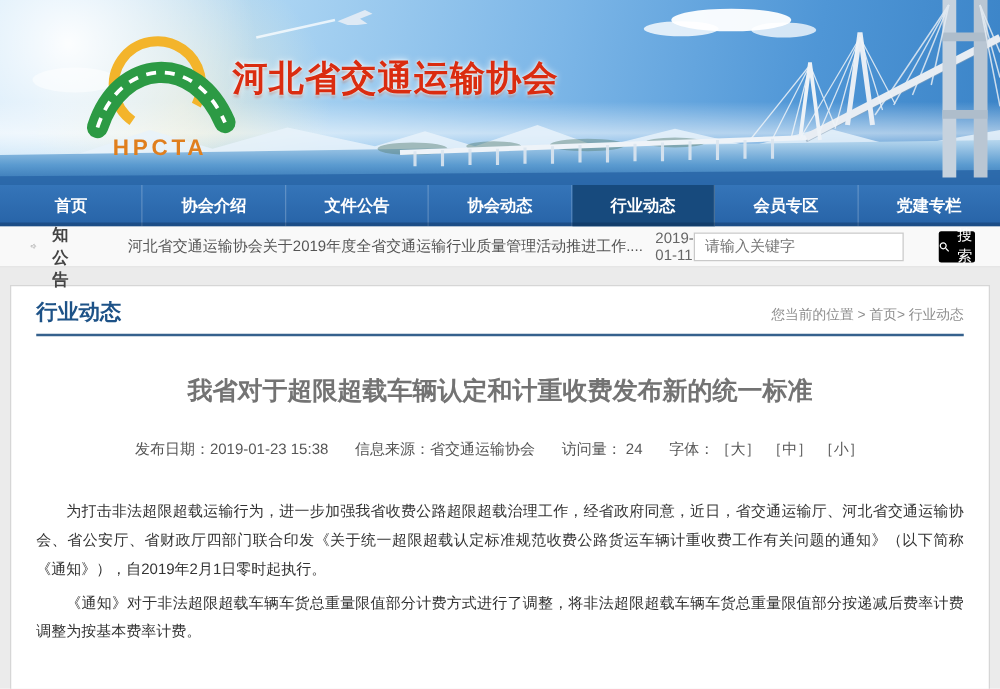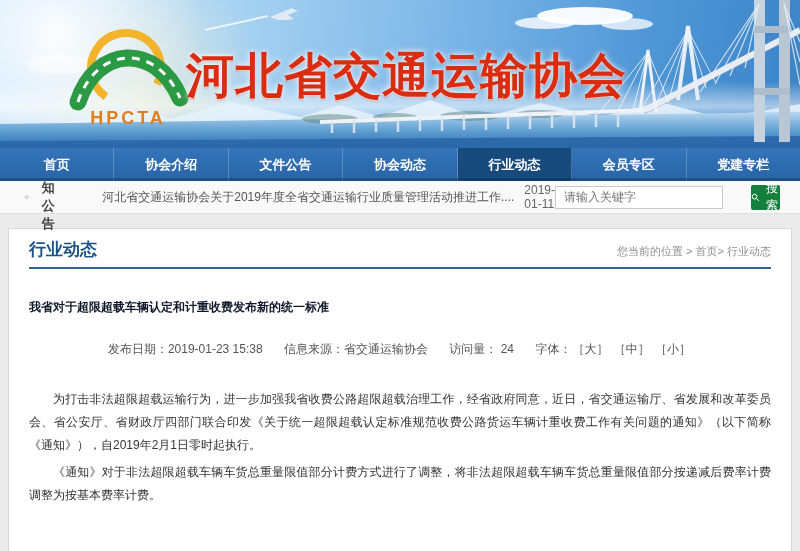--- a/index.html
+++ b/index.html
@@ -12,21 +12,21 @@
     background:
       radial-gradient(circle at 55px 35px, rgba(255,255,255,.95), rgba(255,255,255,0) 150px),
       radial-gradient(circle at 145px 85px, rgba(255,243,205,.55), rgba(255,243,205,0) 120px),
       linear-gradient(to bottom, rgba(255,255,255,0) 55%, rgba(255,255,255,.55) 72%, rgba(255,255,255,0) 84%),
       linear-gradient(100deg, #c8e4f8 0%, #a9d3f2 28%, #7cb6e7 55%, #4f96d6 80%, #3a83c7 100%);
   }
   .banner-scene { position:absolute; left:0; top:0; }
   .logo { position:absolute; left:62px; top:18px; }
   .site-title {
     position:absolute; left:186px; top:44px;
-    font-size:48px; font-weight:800; letter-spacing:1px; color:#da2c10; white-space:nowrap;
+    font-size:28px; font-weight:800; letter-spacing:1px; color:#da2c10; white-space:nowrap;
     text-shadow:0 0 6px rgba(255,255,255,.95), 0 0 2px rgba(255,255,255,.9), 0 2px 2px rgba(140,30,0,.3);
   }
 
   
   .nav { display:flex; height:33px; background:linear-gradient(#3575b9,#2763a7); position:relative; }
   .nav::after { content:""; position:absolute; left:0; right:0; bottom:0; height:3px; background:rgba(8,38,75,.35); pointer-events:none; }
   .nav-item {
     flex:1; display:flex; align-items:center; justify-content:center;
     color:#fff; font-size:13px; font-weight:bold; text-decoration:none;
     border-right:1px solid rgba(255,255,255,.22); cursor:pointer;
@@ -35,33 +35,33 @@
   .nav-item.active { background:#174a7d; }
 
   
   .notice-bar { height:33px; background:#f9f9f9; border-bottom:1px solid #e0e0e0; display:flex; align-items:center; padding:0 20px 0 24px; }
   .notice-label { font-size:13px; font-weight:bold; color:#444; margin-left:12px; }
   .notice-headline { font-size:12px; color:#555; margin-left:42px; text-decoration:none; cursor:pointer; white-space:nowrap; }
   .notice-date { font-size:12px; color:#666; margin-left:10px; }
   .notice-spacer { flex:1; }
   .search-input { width:168px; height:23px; border:1px solid #c9c9c9; background:#fff; font-size:12px; padding:0 8px; color:#333; outline:none; }
   .search-button {
-    width:58px; height:25px; margin-left:28px; background:#15803d; border:none; border-radius:2px;
+    width:58px; height:25px; margin-left:28px; background:#000000; border:none; border-radius:2px;
     color:#fff; font-size:12px; display:flex; align-items:center; justify-content:center; gap:4px; cursor:pointer;
   }
 
   
   .content-card { margin:14px 8px 0; background:#fff; border:1px solid #d6d6d6; padding:9px 20px 40px; min-height:320px; }
   .section-header { display:flex; align-items:flex-end; }
   .section-title { font-size:17px; font-weight:bold; color:#1d5287; }
   .breadcrumb { margin-left:auto; font-size:11px; color:#8d8d8d; padding-bottom:2px; }
   .breadcrumb a { color:#8d8d8d; text-decoration:none; cursor:pointer; }
   .divider { height:2px; background:#35618d; margin-top:6px; }
 
-  .article-title { margin-top:30px; text-align:left; font-size:12px; font-weight:bold; color:#0f172a; }
+  .article-title { margin-top:30px; text-align:center; font-size:20px; font-weight:bold; color:#737373; }
   .article-meta { margin-top:25px; text-align:center; font-size:12px; color:#555; }
   .article-meta .m { margin:0 9px; white-space:nowrap; }
   .font-btn { cursor:pointer; margin:0 1px; color:#555; }
 
   .article-body { margin-top:30px; }
   .article-body p { font-size:12px; color:#333; line-height:23px; text-align:justify; text-indent:2em; margin-bottom:4px; }
 </style>
 </head>
 <body>
 
@@ -205,17 +205,17 @@
   <h1 class="article-title">我省对于超限超载车辆认定和计重收费发布新的统一标准</h1>
 
   <div class="article-meta">
     <span class="m"><span>发布日期：</span><span>2019-01-23 15:38</span></span>
     <span class="m"><span>信息来源：</span><span>省交通运输协会</span></span>
     <span class="m"><span>访问量：</span> <span>24</span></span>
     <span class="m"><span>字体：</span><span class="font-btn">［大］</span> <span class="font-btn">［中］</span> <span class="font-btn">［小］</span></span>
   </div>
 
   <div class="article-body">
-    <p>为打击非法超限超载运输行为，进一步加强我省收费公路超限超载治理工作，经省政府同意，近日，省交通运输厅、省发展和改革委员会、省公安厅、省财政厅四部门联合印发《关于统一超限超载认定标准规范收费公路货运车辆计重收费工作有关问题的通知》（以下简称《通知》），自2019年2月1日零时起执行。</p>
+    <p>为打击非法超限超载运输行为，进一步加强我省收费公路超限超载治理工作，经省政府同意，近日，省交通运输厅、河北省交通运输协会、省公安厅、省财政厅四部门联合印发《关于统一超限超载认定标准规范收费公路货运车辆计重收费工作有关问题的通知》（以下简称《通知》），自2019年2月1日零时起执行。</p>
     <p>《通知》对于非法超限超载车辆车货总重量限值部分计费方式进行了调整，将非法超限超载车辆车货总重量限值部分按递减后费率计费调整为按基本费率计费。</p>
 
   </div>
 </div>
 
 </body></html>

